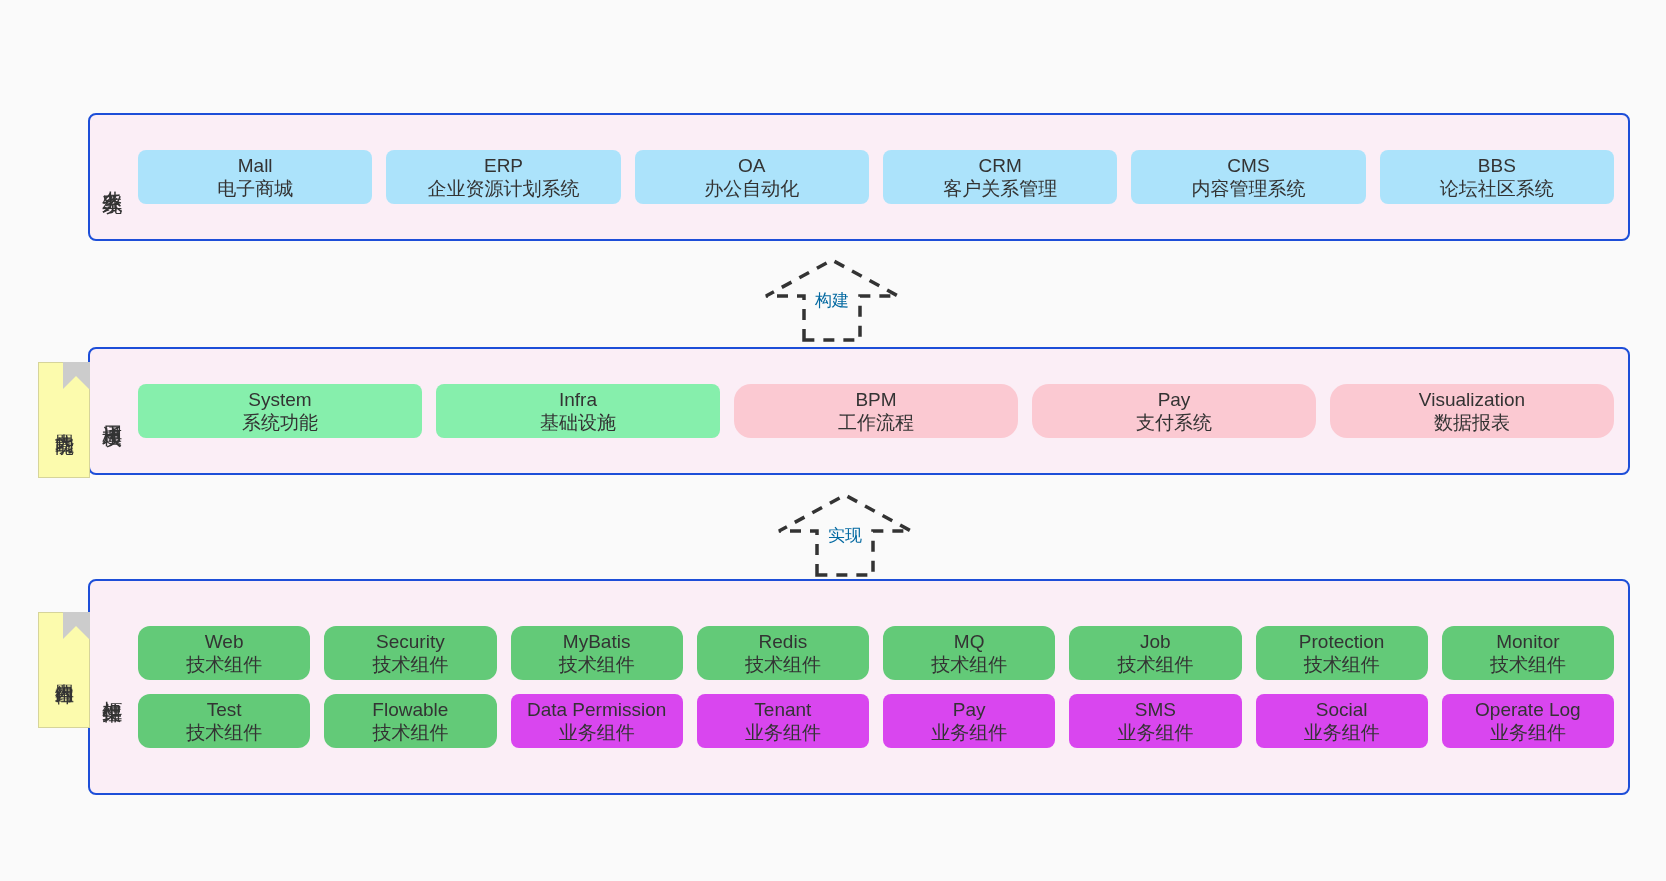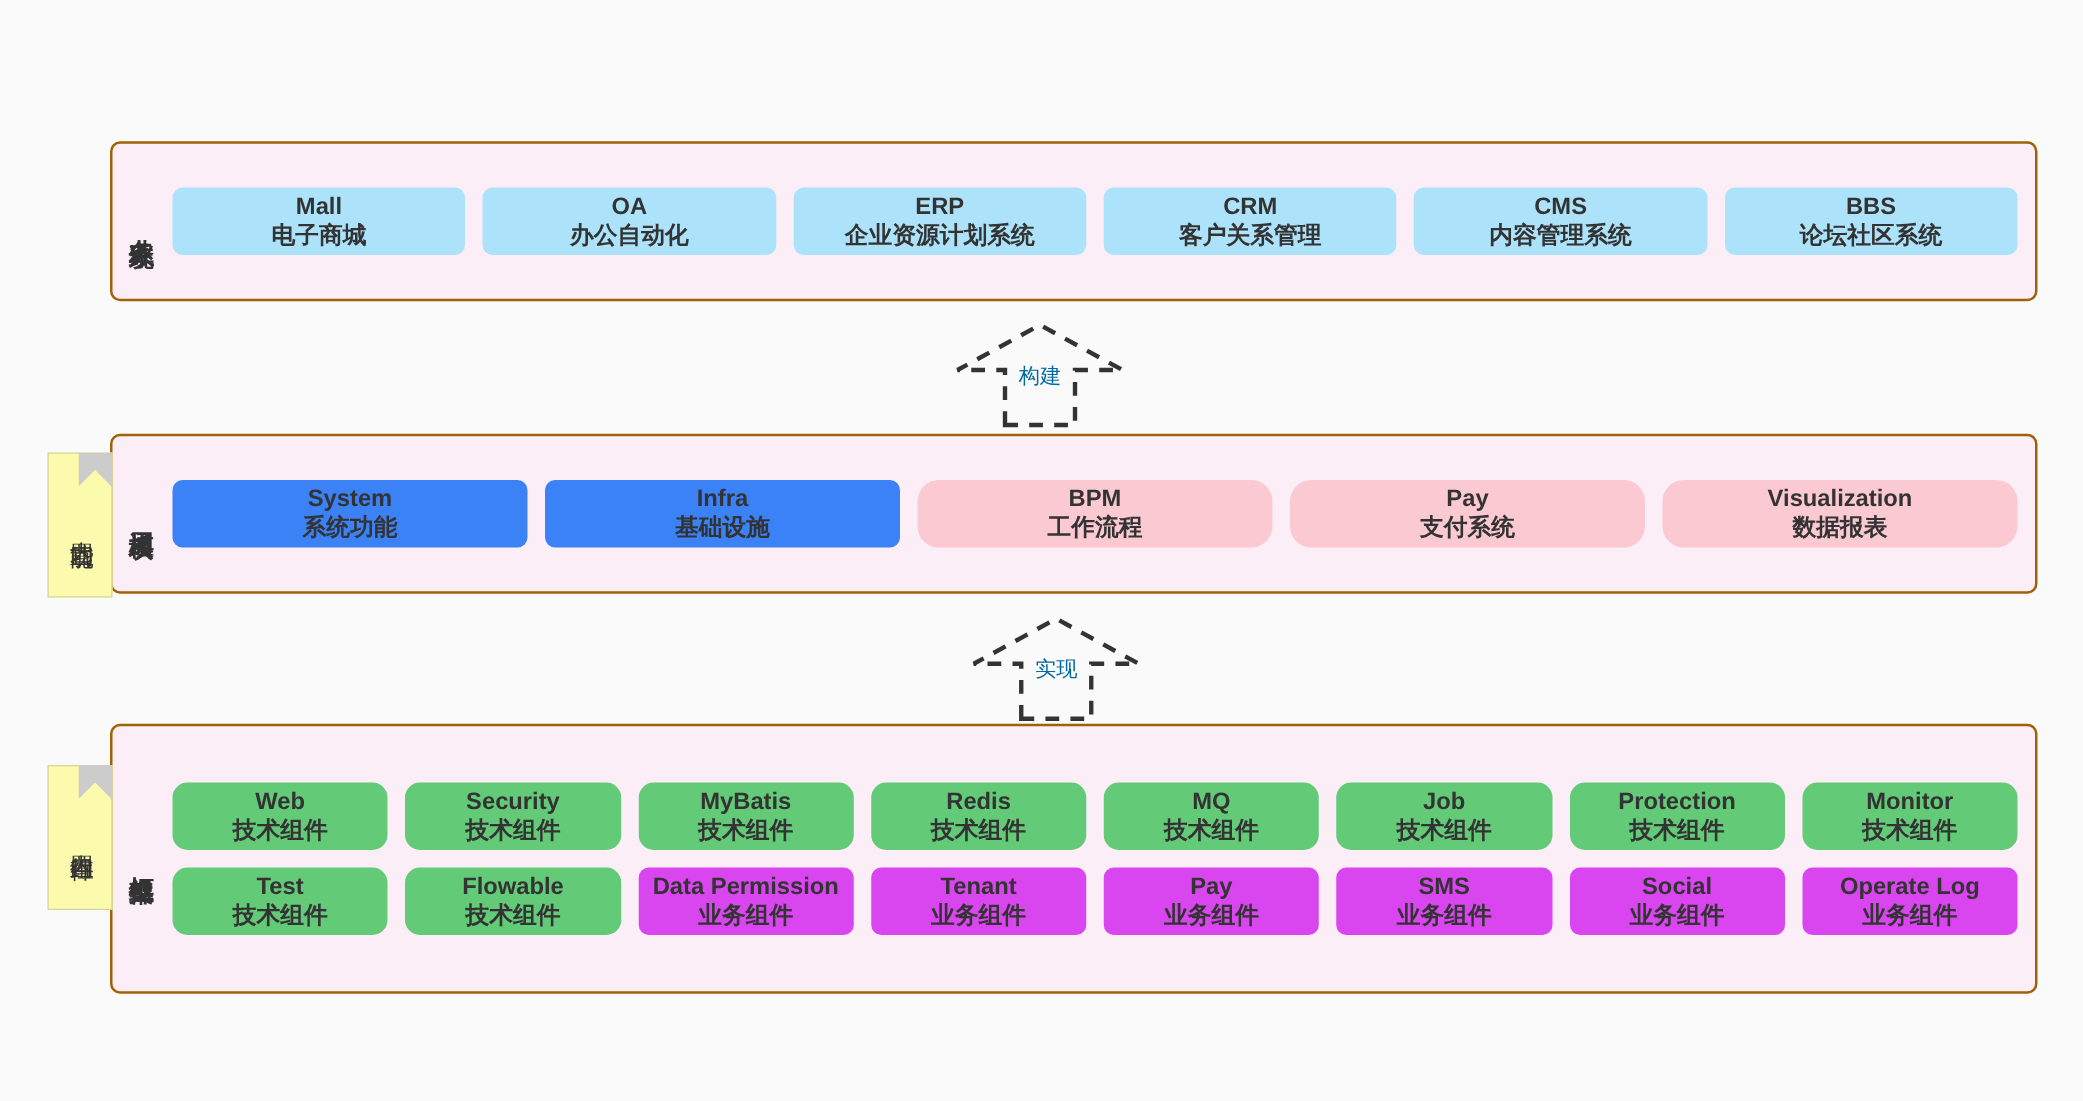--- a/index.html
+++ b/index.html
@@ -14,26 +14,25 @@
     font-family: "Liberation Sans", "DejaVu Sans", sans-serif;
     color: #333333;
     overflow: hidden;
   }
 
   
   .layer {
     position: absolute;
     box-sizing: border-box;
     background: #fbeef6;
-    border: 2px solid #a16207;
+    border: 2px solid #1d4ed8;
     border-radius: 8px;
     display: flex;
     flex-direction: row;
     align-items: stretch;
-    font-weight: bold;
   }
   .layer-title {
     flex: 0 0 auto;
     width: 44px;
     display: flex;
     align-items: center;
     justify-content: center;
     font-size: 20px;
     line-height: 1.18;
     letter-spacing: 1px;
@@ -68,21 +67,21 @@
     line-height: 1.22;
     color: #333333;
     padding: 4px 6px;
     box-sizing: border-box;
   }
   .tile .t-name { display: block; }
   .tile .t-sub  { display: block; }
 
   
   .c-blue        { background: #ace3fb; }
-  .c-red         { background: #3b82f6; justify-content: flex-end; }
+  .c-red         { background: #86efac; justify-content: flex-end; }
   .c-pink        { background: #fbc9d2; border-radius: 17px; }
   .c-green       { background: #63ca78; border-radius: 12px; }
   .c-green-light { background: #d946ef; }
 
   
   .note {
     position: absolute;
     box-sizing: border-box;
     background: #fcfbad;
     border: 1px solid #d6d49a;
@@ -140,26 +139,26 @@
 
 <div class="layer" id="layer-0" style="left:88px; top:113px; width:1542px; height:128px;">
   <div class="layer-title">业务系统</div>
   <div class="layer-body">
     <div class="tile-row">
       <div class="tile c-blue">
         <span class="t-name">Mall</span>
         <span class="t-sub">电子商城</span>
       </div>
       <div class="tile c-blue">
+        <span class="t-name">ERP</span>
+        <span class="t-sub">企业资源计划系统</span>
+      </div>
+      <div class="tile c-blue">
         <span class="t-name">OA</span>
         <span class="t-sub">办公自动化</span>
-      </div>
-      <div class="tile c-blue">
-        <span class="t-name">ERP</span>
-        <span class="t-sub">企业资源计划系统</span>
       </div>
       <div class="tile c-blue">
         <span class="t-name">CRM</span>
         <span class="t-sub">客户关系管理</span>
       </div>
       <div class="tile c-blue">
         <span class="t-name">CMS</span>
         <span class="t-sub">内容管理系统</span>
       </div>
       <div class="tile c-blue">

